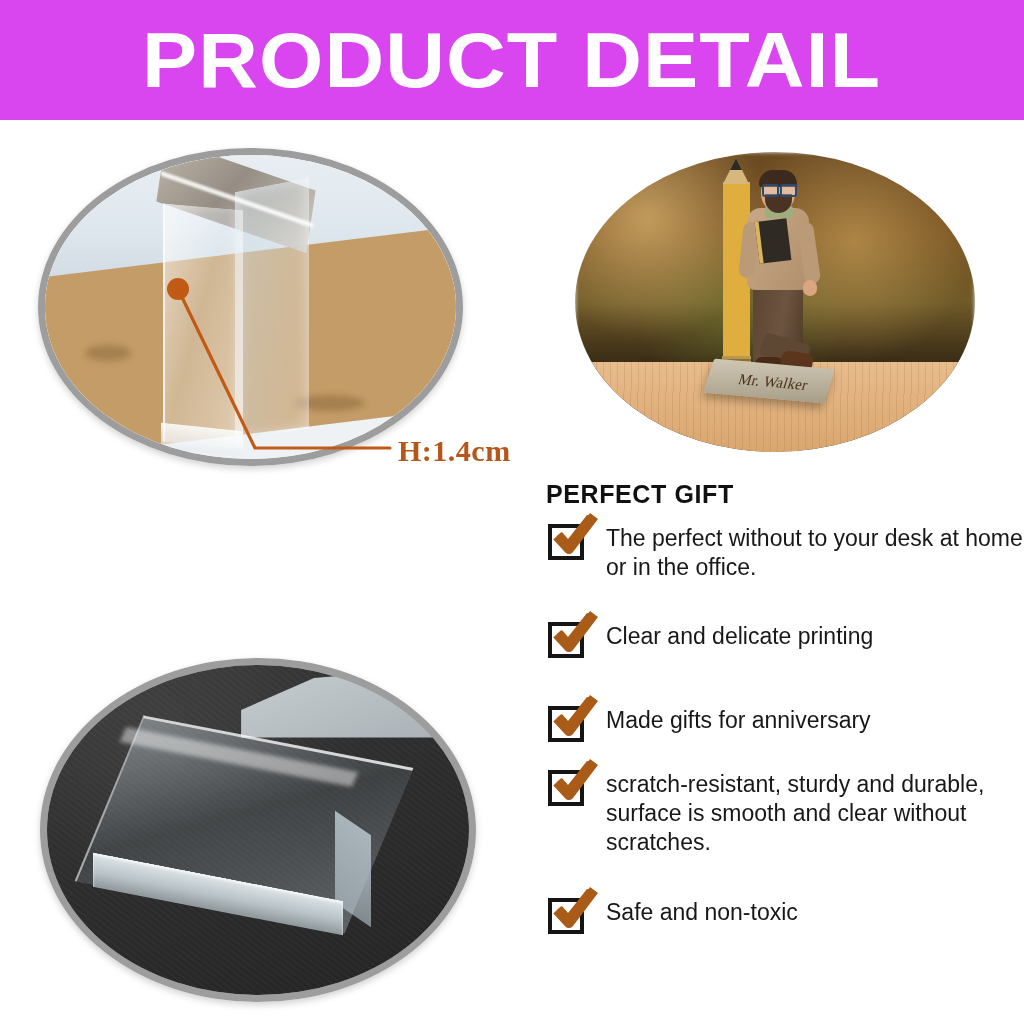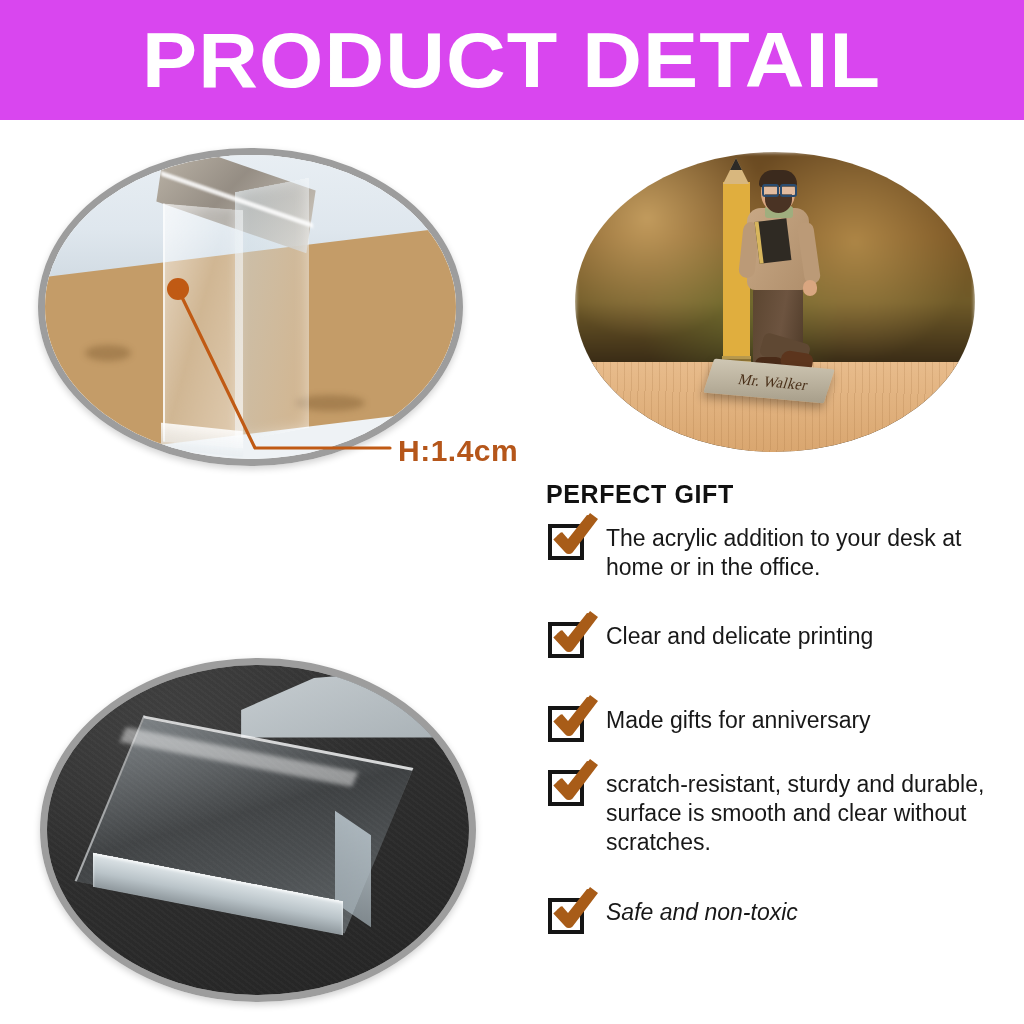--- a/index.html
+++ b/index.html
@@ -208,21 +208,21 @@
     position:absolute;left:76px;top:84px;width:232px;height:16px;
     background:rgba(255,255,255,.45);filter:blur(2px);
     transform:skewY(11deg) skewX(-21deg);
   }
 
   
   #dimension-annotation{position:absolute;left:150px;top:270px;width:400px;height:220px;pointer-events:none;}
   .dim-label{
     position:absolute;left:398px;top:434px;
     color:#b5561a;font-weight:bold;font-size:30px;
-    font-family:Liberation Sans, sans-serif;
+    font-family:Liberation Serif, serif;
     letter-spacing:.5px;white-space:nowrap;
   }
 
   
   .section-title{
     position:absolute;
     font-family:"Liberation Sans",sans-serif;
     font-weight:bold;font-size:25px;color:#111;
     letter-spacing:.6px;white-space:nowrap;
   }
@@ -247,21 +247,21 @@
     font-size:23px;line-height:29px;color:#181818;
     max-width:400px;
   }
   .feature-text.wide{max-width:420px;}
 
   #feature-acrylic-1{left:42px;top:538px;}
   #feature-gift-1{left:548px;top:524px;}
   #feature-gift-2{left:548px;top:622px;}
   #feature-gift-3{left:548px;top:706px;}
   #feature-gift-4{left:548px;top:770px;}
-  #feature-gift-5{left:548px;top:898px;font-style:italic;}
+  #feature-gift-5{left:548px;top:898px;}
 </style>
 </head>
 <body>
 
 <div class="page">
 
   <div class="banner">
     <div class="banner-title">PRODUCT DETAIL</div>
   </div>
 
@@ -328,21 +328,21 @@
 
   <div class="section-title" id="title-perfect-gift">PERFECT GIFT</div>
 
   <div class="feature" id="feature-gift-1">
     <div class="checkbox">
       <svg class="tick" viewBox="0 0 48 44">
         <path d="M7 21 L19 34 L44 1 L37 0 L18 24 L12 17 Z" fill="#a85c18"></path>
         <path d="M7 21 L19 34 L44 1" fill="none" stroke="#a85c18" stroke-width="10" stroke-linejoin="round"></path>
       </svg>
     </div>
-    <div class="feature-text wide">The acrylic addition to your desk at home or in the office.</div>
+    <div class="feature-text wide">The perfect without to your desk at home or in the office.</div>
   </div>
 
   <div class="feature" id="feature-gift-2">
     <div class="checkbox">
       <svg class="tick" viewBox="0 0 48 44">
         <path d="M7 21 L19 34 L44 1 L37 0 L18 24 L12 17 Z" fill="#a85c18"></path>
         <path d="M7 21 L19 34 L44 1" fill="none" stroke="#a85c18" stroke-width="10" stroke-linejoin="round"></path>
       </svg>
     </div>
     <div class="feature-text wide">Clear and delicate printing</div>

